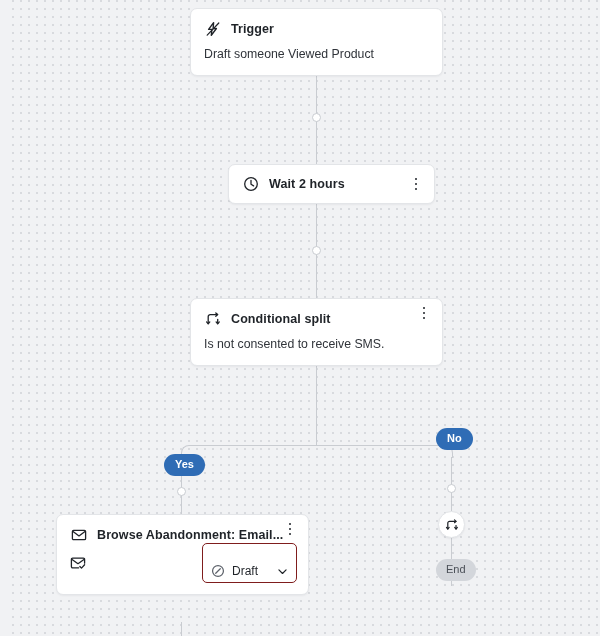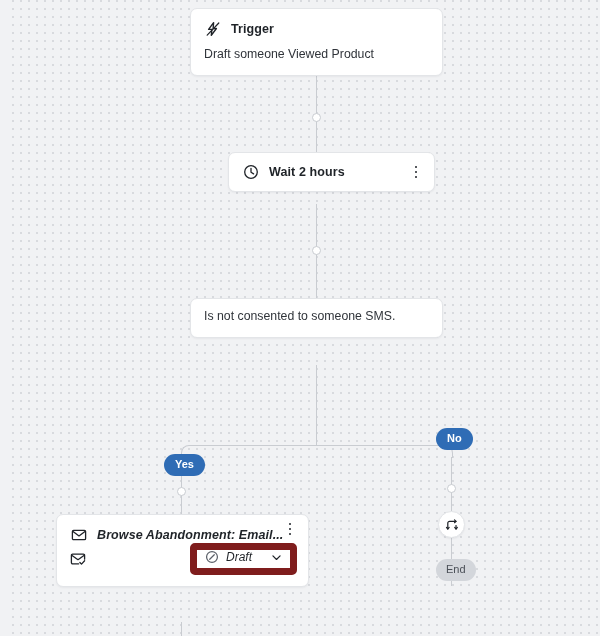--- a/index.html
+++ b/index.html
@@ -107,41 +107,41 @@
   .kebab i {
     display: block;
     width: 2.6px;
     height: 2.6px;
     border-radius: 50%;
     background: #1f2328;
   }
 
   
   #node-trigger { left: 178px; top: 8px; width: 253px; }
-  #node-wait    { left: 216px; top: 152px; width: 207px; height: 40px; }
+  #node-wait    { left: 216px; top: 164px; width: 207px; height: 40px; }
   #node-split   { left: 178px; top: 298px; width: 253px; }
-  #node-email   { left: 44px;  top: 514px; width: 253px; font-style: italic; }
+  #node-email   { left: 44px;  top: 514px; width: 253px; }
 
   #node-wait .card-head { height: 100%; padding-top: 0; align-items: center; }
 
   
   .email-footer {
     display: flex;
     align-items: center;
     justify-content: space-between;
     padding: 0 11px 11px 13px;
   }
   .status-select {
     display: flex;
     align-items: center;
     gap: 7px;
-    border: 7px solid #7f1d1d;
+    border: 1px solid #7f1d1d;
     border-radius: 5px;
     background: #fff;
-    padding: 0 7px 4px 8px;
+    padding: 20px 7px 4px 8px;
     min-width: 78px;
     cursor: pointer;
   }
   .status-label {
     font-size: 12px;
     color: #1f2328;
     flex: 1;
   }
 
   
@@ -232,21 +232,38 @@
       <span class="card-title">Wait 2 hours</span>
       <span class="kebab">
           <i></i>
           <i></i>
           <i></i>
         </span>
     </div>
   </div>
 
   <div class="card" id="node-split">
-    <div class="card-body">Is not consented to someone SMS.</div>
+    <div class="card-head">
+      <span class="card-head-icon">
+        <svg width="16" height="16" viewBox="0 0 16 16" fill="none" stroke="#1f2328" stroke-width="1.3" stroke-linecap="round" stroke-linejoin="round">
+          <path d="M3.2 12.6V5.6a2 2 0 0 1 2-2h7.2"></path>
+          <path d="M1.6 10.9 3.2 12.8 4.8 10.9"></path>
+          <path d="M10.8 1.9 12.7 3.6 10.8 5.3"></path>
+          <path d="M12.7 12.6V8.4"></path>
+          <path d="M11.1 10.9 12.7 12.8 14.3 10.9"></path>
+        </svg>
+      </span>
+      <span class="card-title">Conditional split</span>
+      <span class="kebab">
+          <i></i>
+          <i></i>
+          <i></i>
+        </span>
+    </div>
+    <div class="card-body">Is not consented to receive SMS.</div>
   </div>
 
   <div class="badge badge-blue" id="badge-yes">Yes</div>
   <div class="badge badge-blue" id="badge-no">No</div>
 
   <div class="round-btn" id="btn-split-no">
     <span>
       <svg width="14" height="14" viewBox="0 0 16 16" fill="none" stroke="#1f2328" stroke-width="1.4" stroke-linecap="round" stroke-linejoin="round">
         <path d="M3.2 12.4V5.8a2 2 0 0 1 2-2h7.4"></path>
         <path d="M1.7 10.8 3.2 12.6 4.7 10.8"></path>

